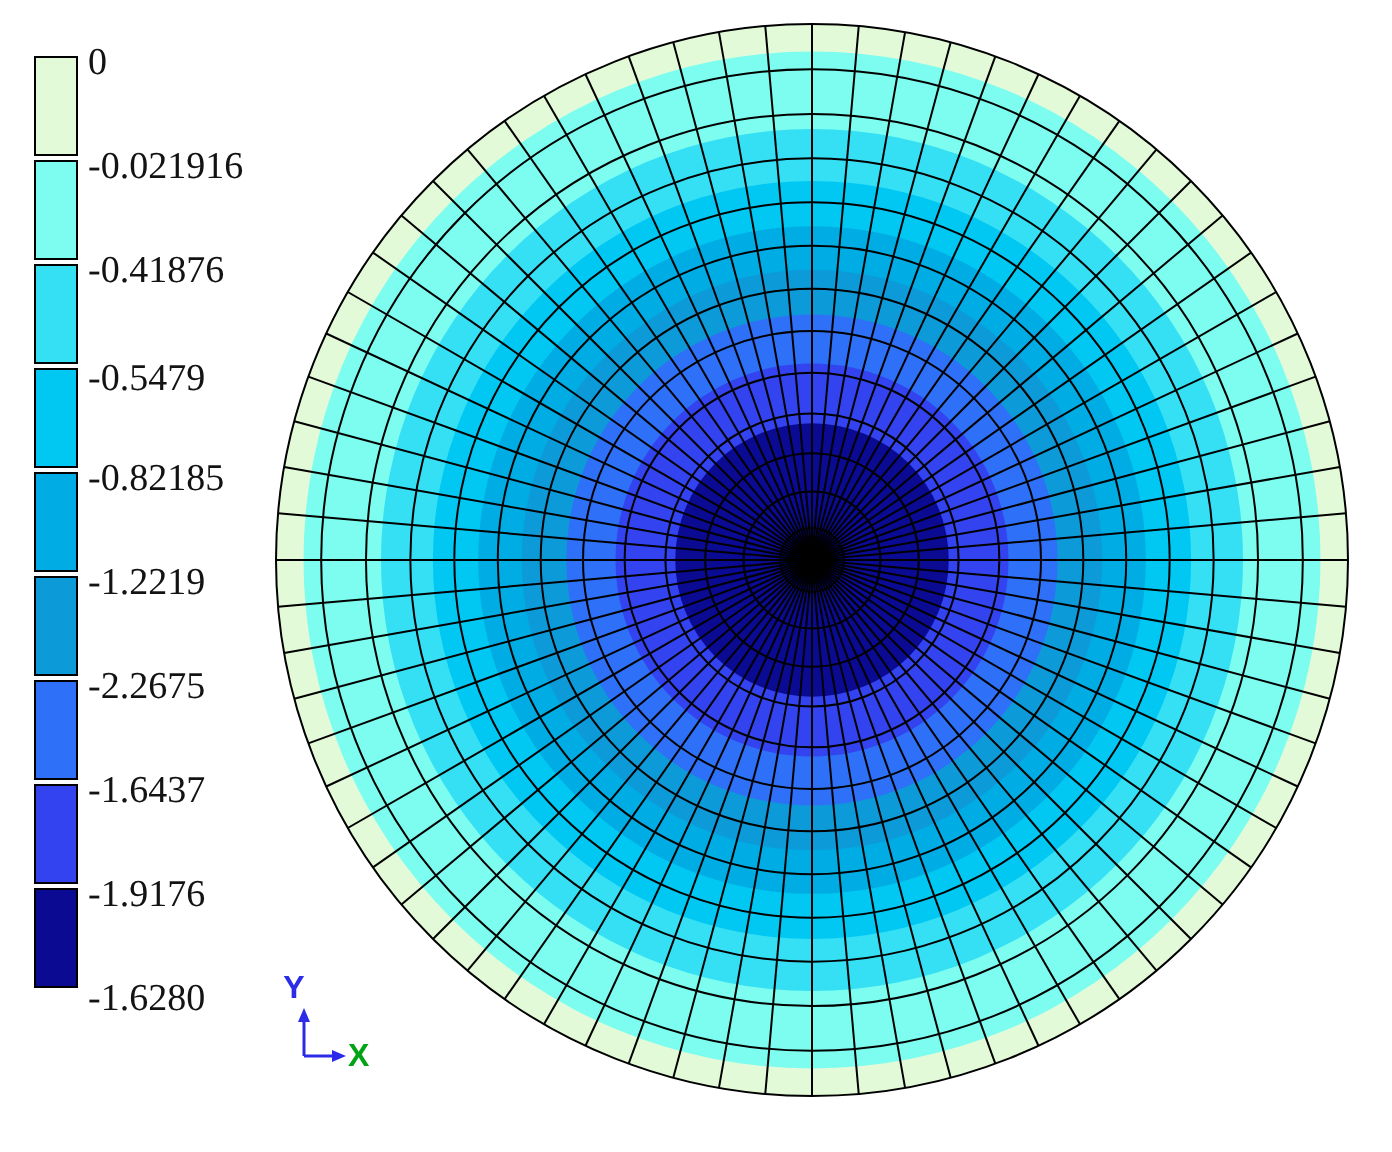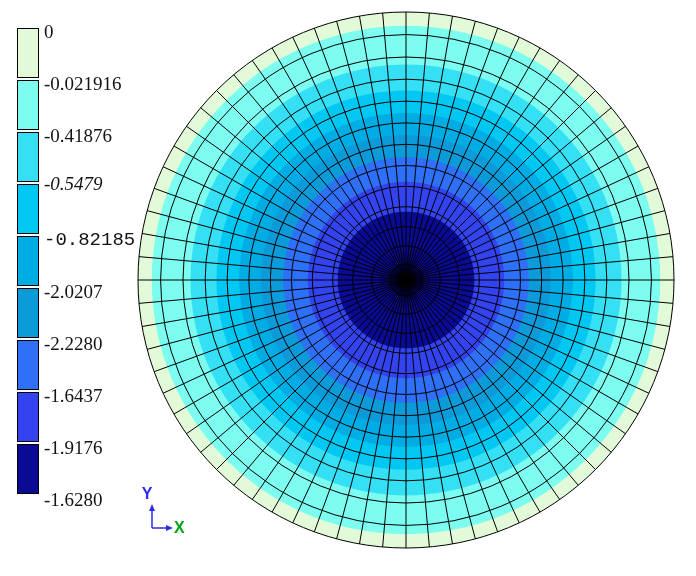--- a/index.html
+++ b/index.html
@@ -31,24 +31,24 @@
       <div class="swatch" style="background: rgb(53, 224, 245); top: 132px; height: 50px;"></div>
       <div class="swatch" style="background: rgb(0, 200, 242); top: 184px; height: 50px;"></div>
       <div class="swatch" style="background: rgb(0, 172, 228); top: 236px; height: 50px;"></div>
       <div class="swatch" style="background: rgb(13, 154, 217); top: 288px; height: 50px;"></div>
       <div class="swatch" style="background: rgb(46, 112, 247); top: 340px; height: 50px;"></div>
       <div class="swatch" style="background: rgb(50, 67, 239); top: 392px; height: 50px;"></div>
       <div class="swatch" style="background: rgb(10, 10, 147); top: 444px; height: 50px;"></div>
       <div class="lvl" style="top: 22px;">0</div>
       <div class="lvl" style="top: 74px; text-align: center;">-0.021916</div>
       <div class="lvl" style="top: 126px;">-0.41876</div>
-      <div class="lvl" style="top: 174px; font-style: italic;">-0.5479</div>
-      <div class="lvl" style="top: 230px; font-family: Liberation Mono, monospace;">-0.82185</div>
-      <div class="lvl" style="top: 282px;">-2.0207</div>
-      <div class="lvl" style="top: 334px;">-2.2280</div>
+      <div class="lvl" style="top: 180px;">-0.5479</div>
+      <div class="lvl" style="top: 230px;">-0.82185</div>
+      <div class="lvl" style="top: 282px;">-1.2219</div>
+      <div class="lvl" style="top: 334px;">-2.2675</div>
       <div class="lvl" style="top: 386px; text-align: center;">-1.6437</div>
       <div class="lvl" style="top: 438px; font-family: Liberation Serif, serif;">-1.9176</div>
       <div class="lvl" style="top: 490px;">-1.6280</div>
     </div>
 
   <svg id="plot" width="696" height="576" viewBox="0 0 696 576">
       <circle cx="406" cy="280" r="268.00" fill="#E3FAD9"></circle>
       <circle cx="406" cy="280" r="254.25" fill="#7CFDF0"></circle>
       <circle cx="406" cy="280" r="215.50" fill="#35E0F5"></circle>
       <circle cx="406" cy="280" r="189.56" fill="#00C8F2"></circle>

